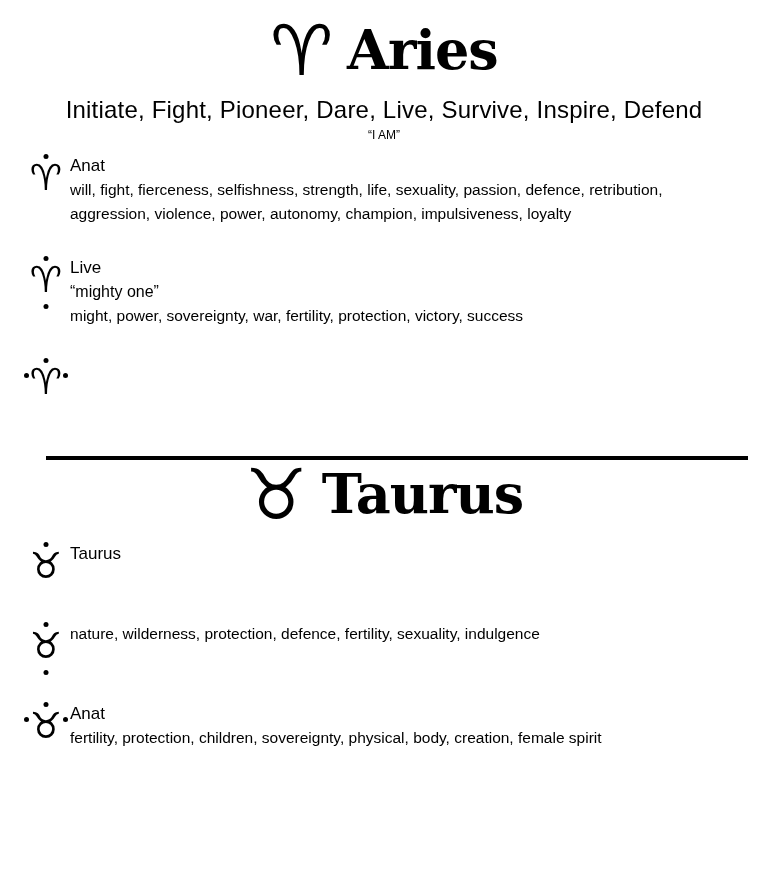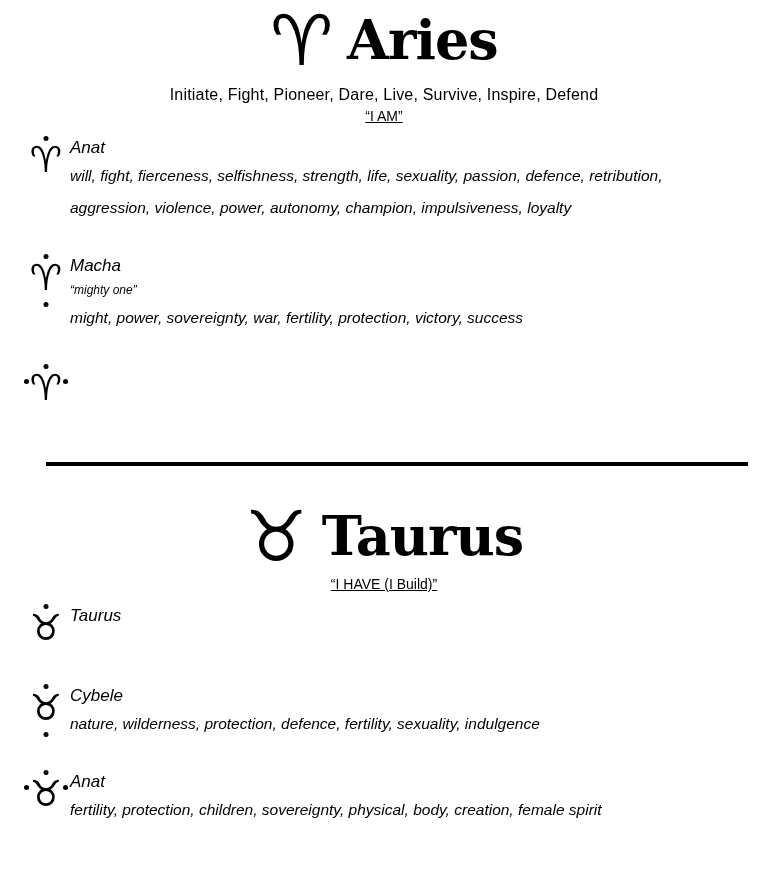--- a/index.html
+++ b/index.html
@@ -4,21 +4,21 @@
 <style>
   * { margin: 0; padding: 0; box-sizing: border-box; }
   html, body { background: #ffffff; }
   body {
     width: 768px;
     height: 874px;
     overflow: hidden;
     color: #000000;
     font-family: "Liberation Sans", "DejaVu Sans", sans-serif;
   }
-  .page { padding-top: 6px; }
+  .page { padding-top: 16px; }
 
   
   .sign-header { text-align: center; }
   .sign-title {
     font-family: "DejaVu Serif", serif;
     font-weight: bold;
     line-height: 1;
     white-space: nowrap;
   }
   .title-symbol {
@@ -27,27 +27,26 @@
     font-weight: normal;
     vertical-align: -6px;
     margin-right: 14px;
   }
   .title-name {
     font-size: 54px;
     letter-spacing: -1px;
   }
   .keywords {
     margin-top: 10px;
-    font-size: 16px;
+    font-size: 24px;
     letter-spacing: 0.2px;
   }
   .motto {
     margin-top: 4px;
-    font-size: 14px;
-    text-decoration: underline;
+    font-size: 12px;
   }
 
   
   .entries { padding: 12px 22px 0 24px; }
   .entry { display: flex; align-items: flex-start; margin-bottom: 30px; }
   .entry:last-child { margin-bottom: 0; }
 
   .deity-icon {
     position: relative;
     display: inline-block;
@@ -72,45 +71,45 @@
   }
   .dot-top    { top: -2px; left: 50%; transform: translateX(-50%); }
   .dot-bottom { bottom: -3px; left: 50%; transform: translateX(-50%); }
   .dot-left   { top: 13px; left: 0px; }
   .dot-right  { top: 13px; right: 0px; }
   .deity-icon[data-dots~="top"]    .dot-top    { display: block; }
   .deity-icon[data-dots~="bottom"] .dot-bottom { display: block; }
   .deity-icon[data-dots~="left"]   .dot-left   { display: block; }
   .deity-icon[data-dots~="right"]  .dot-right  { display: block; }
 
-  .entry-body { flex: 1; padding-left: 2px; font-style: italic; }
+  .entry-body { flex: 1; padding-left: 2px; }
   .deity-name {
     font-size: 17px;
     line-height: 24px;
   }
   .deity-subtitle {
-    font-size: 12px;
+    font-size: 16px;
     line-height: 24px;
   }
   .deity-desc {
     font-size: 15.5px;
-    line-height: 32px;
+    line-height: 24px;
     max-width: 690px;
   }
 
   
   .section-divider {
     border: none;
     height: 4px;
     background: #000000;
     width: 702px;
     margin: 48px 20px 0 46px;
   }
 
-  .section-taurus { margin-top: 36px; }
+  .section-taurus { }
 </style>
 </head>
 <body>
 
 <main class="page">
 
   <section class="section-aries">
     <header class="sign-header">
       <h1 class="sign-title"><span class="title-symbol">♈</span><span class="title-name">Aries</span></h1>
       <p class="keywords">Initiate, Fight, Pioneer, Dare, Live, Survive, Inspire, Defend</p>
@@ -135,21 +134,21 @@
 
       <div class="entry">
         <span class="deity-icon" data-dots="top bottom">
           <span class="glyph">♈</span>
           <span class="dot dot-top"></span>
           <span class="dot dot-bottom"></span>
           
           
         </span>
         <div class="entry-body">
-          <div class="deity-name">Macha</div>
+          <div class="deity-name">Live</div>
           <div class="deity-subtitle">“mighty one”</div>
           <div class="deity-desc">might, power, sovereignty, war, fertility, protection, victory, success</div>
         </div>
       </div>
 
       <div class="entry">
         <span class="deity-icon" data-dots="top left right">
           <span class="glyph">♈</span>
           <span class="dot dot-top"></span>
           
@@ -161,21 +160,20 @@
       </div>
 
     </div>
   </section>
 
   <hr class="section-divider">
 
   <section class="section-taurus">
     <header class="sign-header">
       <h1 class="sign-title"><span class="title-symbol">♉</span><span class="title-name">Taurus</span></h1>
-      <p class="motto">“I HAVE (I Build)”</p>
     </header>
 
     <div class="entries">
 
       <div class="entry">
         <span class="deity-icon" data-dots="top">
           <span class="glyph">♉</span>
           <span class="dot dot-top"></span>
           
           
@@ -188,21 +186,20 @@
 
       <div class="entry">
         <span class="deity-icon" data-dots="top bottom">
           <span class="glyph">♉</span>
           <span class="dot dot-top"></span>
           <span class="dot dot-bottom"></span>
           
           
         </span>
         <div class="entry-body">
-          <div class="deity-name">Cybele</div>
           <div class="deity-desc">nature, wilderness, protection, defence, fertility, sexuality, indulgence</div>
         </div>
       </div>
 
       <div class="entry">
         <span class="deity-icon" data-dots="top left right">
           <span class="glyph">♉</span>
           <span class="dot dot-top"></span>
           
           <span class="dot dot-left"></span>

